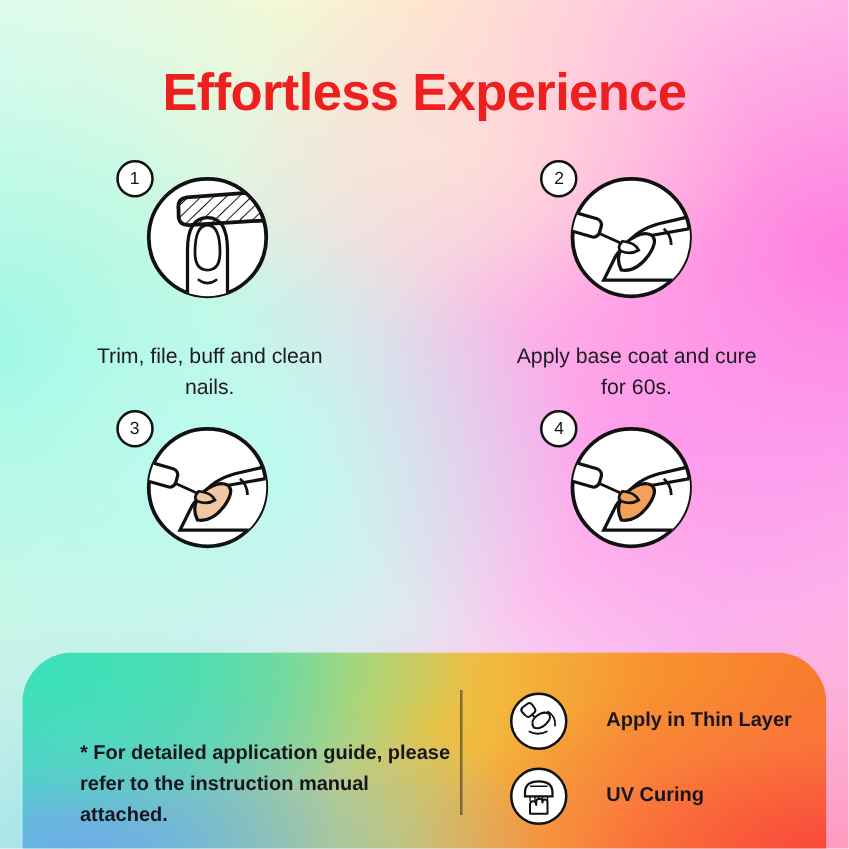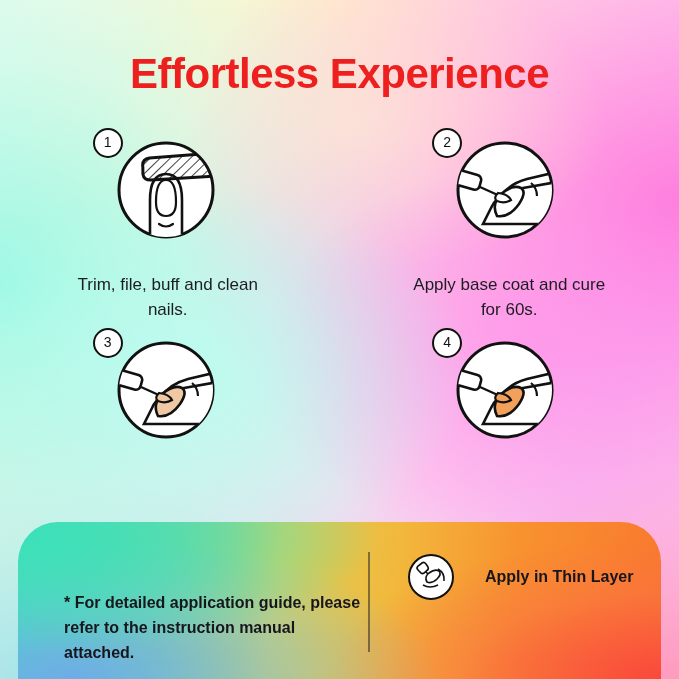--- a/index.html
+++ b/index.html
@@ -308,18 +308,35 @@
               <path d="M4 10 Q2 8 4 6 L8 3 Q10 1.5 12 4 L14 7 Q15 9 13 10.5 L10 13 Q8 14.5 6 12 Z" fill="#ffffff" stroke="#111" stroke-width="1.6"></path>
               <line x1="11.5" y1="11.5" x2="17" y2="17" stroke="#111" stroke-width="1.6"></line>
               <path d="M13 22 Q10 17 15 13 Q21 8.5 25 11 Q28 14 23 19 Q18 24 13 22 Z" fill="#ffffff" stroke="#111" stroke-width="1.6"></path>
               <path d="M24 9 Q31 13 30 21" fill="none" stroke="#111" stroke-width="1.5"></path>
               <path d="M9 25 Q16 29 24 25" fill="none" stroke="#111" stroke-width="1.5"></path>
             </svg>
           </div>
           <div class="feat-label">Apply in Thin Layer</div>
         </div>
 
+        <div class="feature">
+          <div class="feat-icon">
+            <svg width="34" height="34" viewBox="0 0 34 34">
+              <path d="M6 14 Q6 5 17 5 Q28 5 28 14 L28 17 L6 17 Z" fill="#ffffff" stroke="#111" stroke-width="1.8"></path>
+              <line x1="10" y1="9" x2="24" y2="9" stroke="#111" stroke-width="1.2"></line>
+              <g stroke="#111" stroke-width="1.1">
+                <line x1="10" y1="17" x2="10" y2="21"></line>
+                <line x1="14" y1="17" x2="14" y2="21"></line>
+                <line x1="17" y1="17" x2="17" y2="21"></line>
+                <line x1="20" y1="17" x2="20" y2="21"></line>
+                <line x1="24" y1="17" x2="24" y2="21"></line>
+              </g>
+              <path d="M10 31 L10 24 Q10 21 12.5 21 Q15 21 15 24 L15 21.5 Q15 19 17.5 19 Q20 19 20 21.5 L20 22 Q20 19.5 22 19.5 Q24 19.5 24 22 L24 31 Z" fill="#ffffff" stroke="#111" stroke-width="1.6" stroke-linejoin="round"></path>
+            </svg>
+          </div>
+          <div class="feat-label">UV Curing</div>
+        </div>
 
       </div>
     </div>
   </div>
 
 </div>
 
 </body></html>

